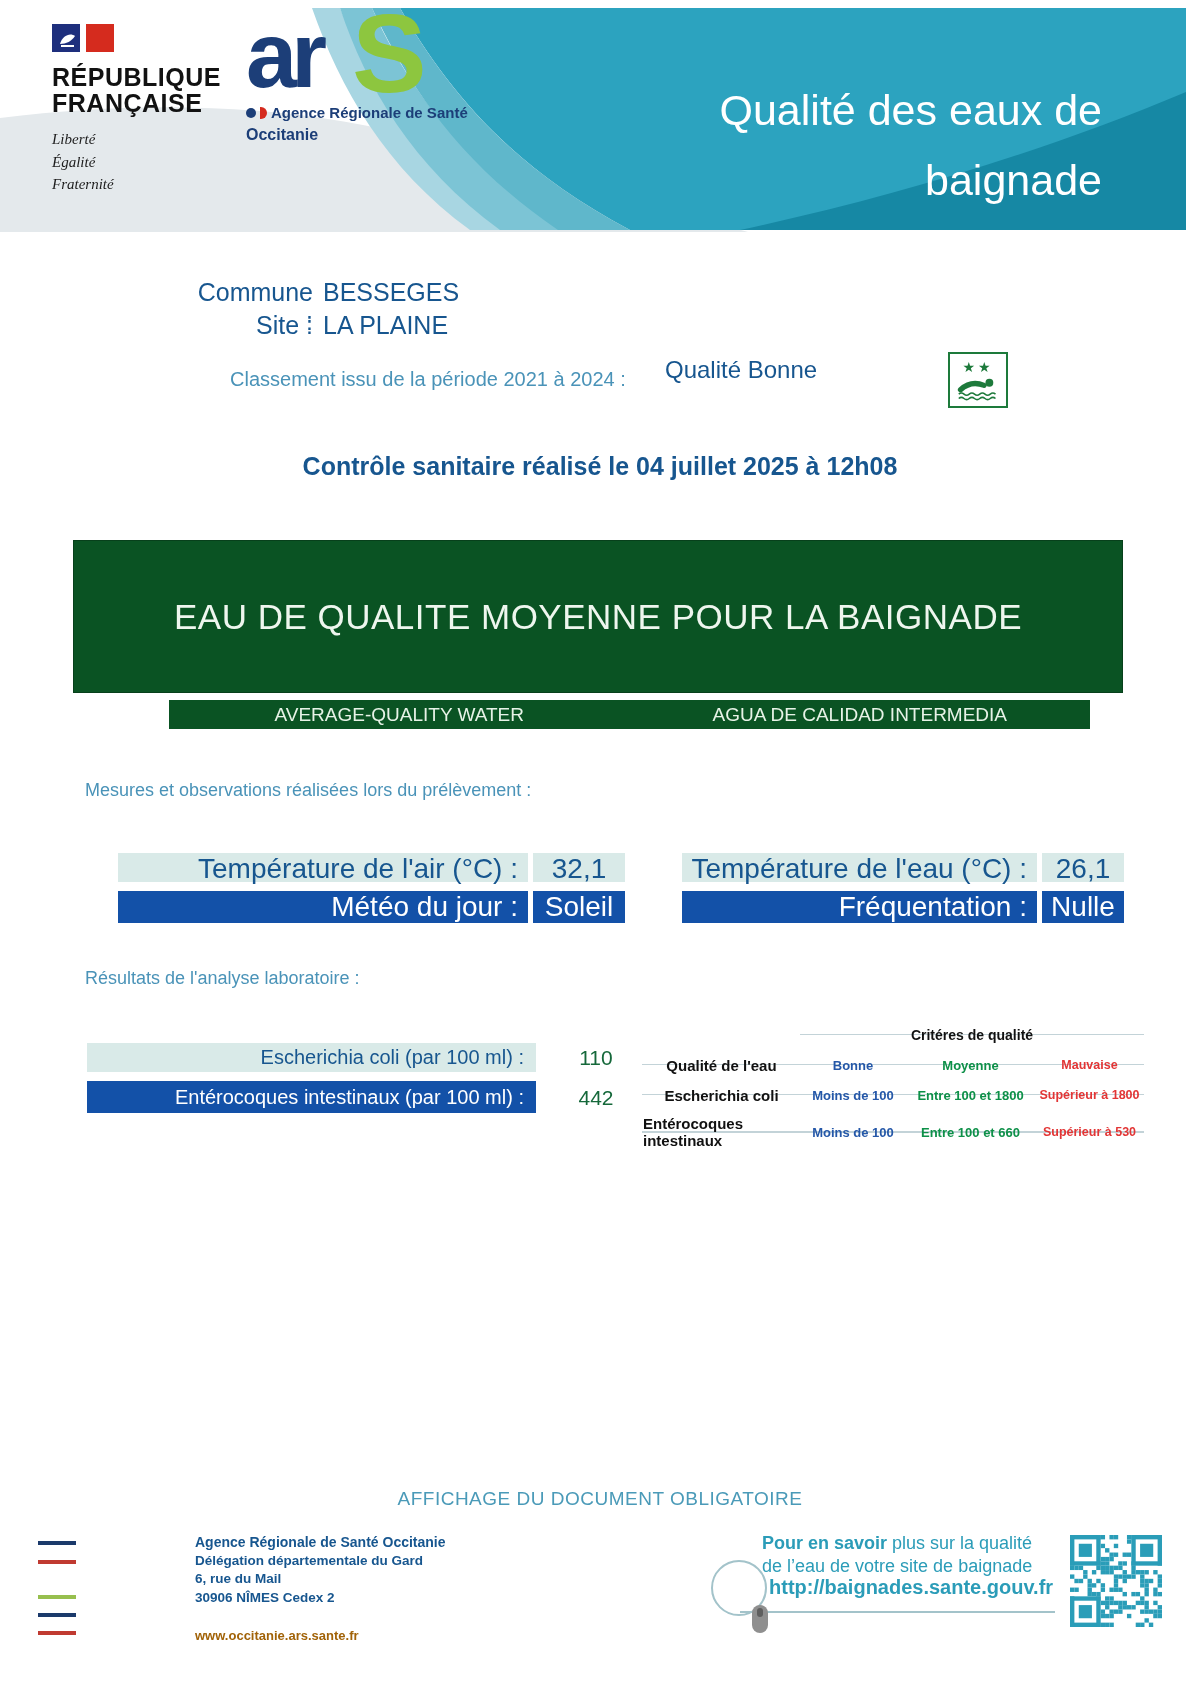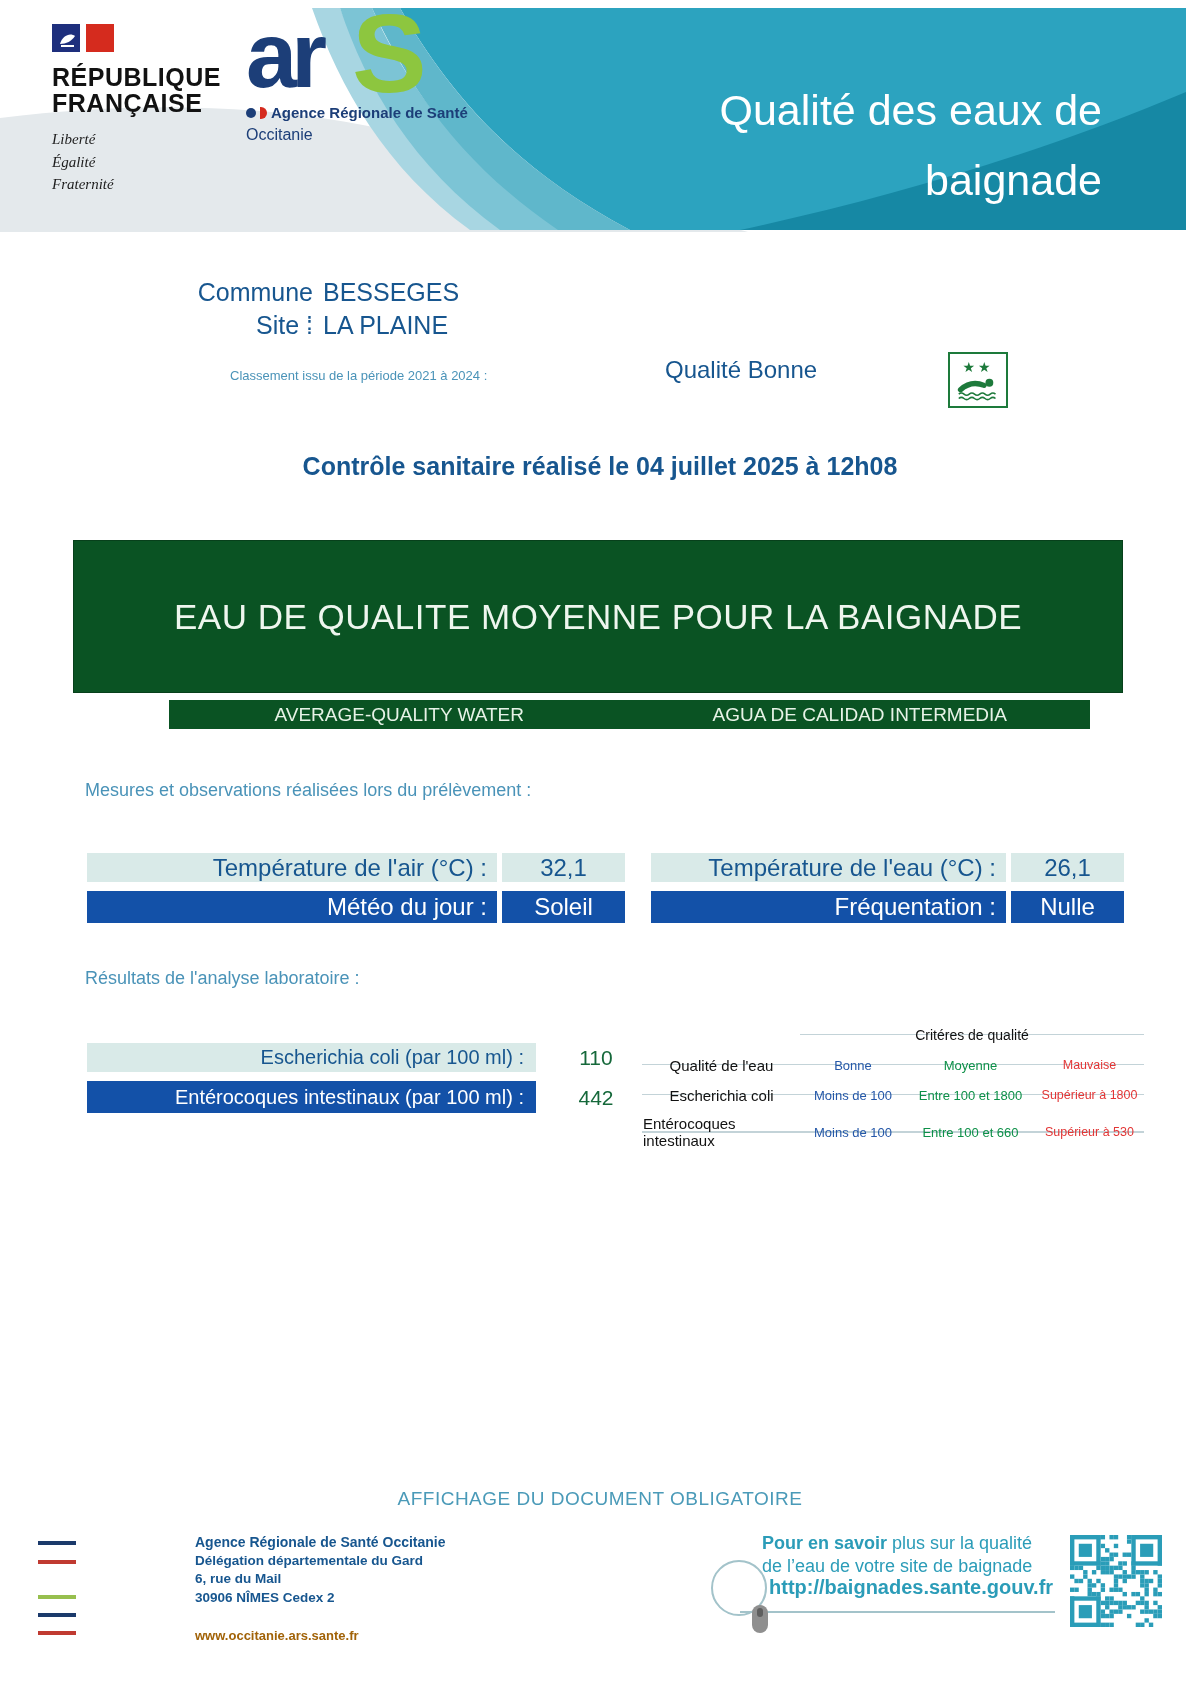--- a/index.html
+++ b/index.html
@@ -10,59 +10,59 @@
   
   .header-svg{position:absolute;left:0;top:0;}
   .brand-fr{left:52px;top:24px;width:190px;}
   .fr-name{font-weight:bold;font-size:25px;line-height:1.04;color:#121212;letter-spacing:.5px;margin-top:4px;}
   .fr-motto{font-family:"Liberation Serif", serif;font-style:italic;font-size:15px;color:#1d1d1d;line-height:1.5;margin-top:12px;}
   .ars-ar{left:246px;top:14px;font-size:92px;font-weight:bold;color:#1c3e78;letter-spacing:-6px;line-height:.9;}
   .ars-s{left:352px;top:4px;font-size:112px;font-weight:bold;color:#8dc63f;line-height:.9;}
   .ars-tag{left:246px;top:104px;font-size:15px;font-weight:bold;color:#1c3e78;display:flex;align-items:center;gap:4px;}
   .ars-dot{width:10px;height:10px;border-radius:50%;background:#1c3e78;display:inline-block;}
   .ars-cres{width:7px;height:12px;border-radius:0 12px 12px 0;background:#d52b1e;display:inline-block;}
-  .ars-occ{left:246px;top:126px;font-size:16px;font-weight:normal;color:#1c3e78;}
+  .ars-occ{left:246px;top:126px;font-size:16px;font-weight:bold;color:#1c3e78;}
   .header-title{right:98px;top:76px;text-align:right;color:#fff;font-size:43px;line-height:1.62;font-weight:normal;}
 
   
   .info-row{left:185px;color:#17568f;font-size:25px;display:grid;grid-template-columns:128px auto;column-gap:10px;}
   .info-row .lbl{text-align:right;}
-  .classement-lbl{left:230px;top:368px;font-size:13px;color:#4a93b8;}
+  .classement-lbl{left:230px;top:368px;font-size:20px;color:#4a93b8;}
   .classement-val{left:665px;top:356px;font-size:24px;color:#17568f;}
   .quality-icon{left:948px;top:352px;width:56px;height:52px;border:2px solid #1d7a3b;background:#fff;
                 display:flex;flex-direction:column;align-items:center;justify-content:center;}
   .quality-icon .stars{color:#1d7a3b;font-size:14px;letter-spacing:3px;line-height:1;margin-bottom:1px;}
   .control-line{left:0;top:452px;width:1200px;text-align:center;font-size:25px;font-weight:bold;color:#17568f;}
 
   
   .banner{left:73px;top:540px;width:1048px;height:151px;background:#0a5323;border:1px solid #07401b;
           display:flex;align-items:center;justify-content:center;}
   .banner-text{color:#eef6ee;font-size:35px;letter-spacing:.5px;}
   .subbanner{left:169px;top:700px;width:921px;height:29px;background:#0a5323;display:flex;}
   .subbanner div{flex:1;display:flex;align-items:center;justify-content:center;color:#e7f3e7;font-size:19px;}
 
   
   .section-h{font-size:18px;color:#4a93b8;}
 
   .mblock{display:flex;flex-direction:column;row-gap:9px;}
-  .mrow{display:flex;align-items:center;font-size:24px;}
+  .mrow{display:flex;align-items:flex-start;font-size:28px;margin-left:31px;}
   .mrow .lbl{text-align:right;padding-right:10px;}
   .mrow .div{width:5px;height:100%;background:#fff;}
   .mrow .val{flex:1;text-align:center;}
   .row-teal{background:#d9eae8;height:29px;color:#17568f;}
   .row-blue{background:#1351a8;height:32px;color:#fff;}
 
   .res-label{font-size:20px;display:flex;align-items:center;justify-content:flex-end;padding-right:12px;box-sizing:border-box;}
   .res-val{width:80px;text-align:center;font-size:21px;color:#15683a;}
 
   
   .ct{left:642px;top:987px;display:grid;grid-template-columns:158px 105px 130px 109px;
       grid-template-rows:30px 30px 37px 37px;}
   .ct .c{border-left:1px solid #c3d3d8;border-top:1px solid #c3d3d8;background:#fff;
-         display:flex;align-items:center;justify-content:center;font-size:13px;font-weight:normal;color:#111;margin-top:47px;}
+         display:flex;align-items:center;justify-content:center;font-size:13px;font-weight:bold;color:#111;margin-top:47px;}
   .ct .br{border-right:1px solid #c3d3d8;}
   .ct .bb{border-bottom:1px solid #c3d3d8;}
   .ct .blank{border:none;background:transparent;}
   .ct .span3{grid-column:2/5;font-size:14px;}
   .ct .name{font-size:15px;}
   .ct .good{color:#2457a8;}
   .ct .med{color:#0d9048;}
   .ct .bad{color:#e23535;font-size:12.5px;}
 
   

